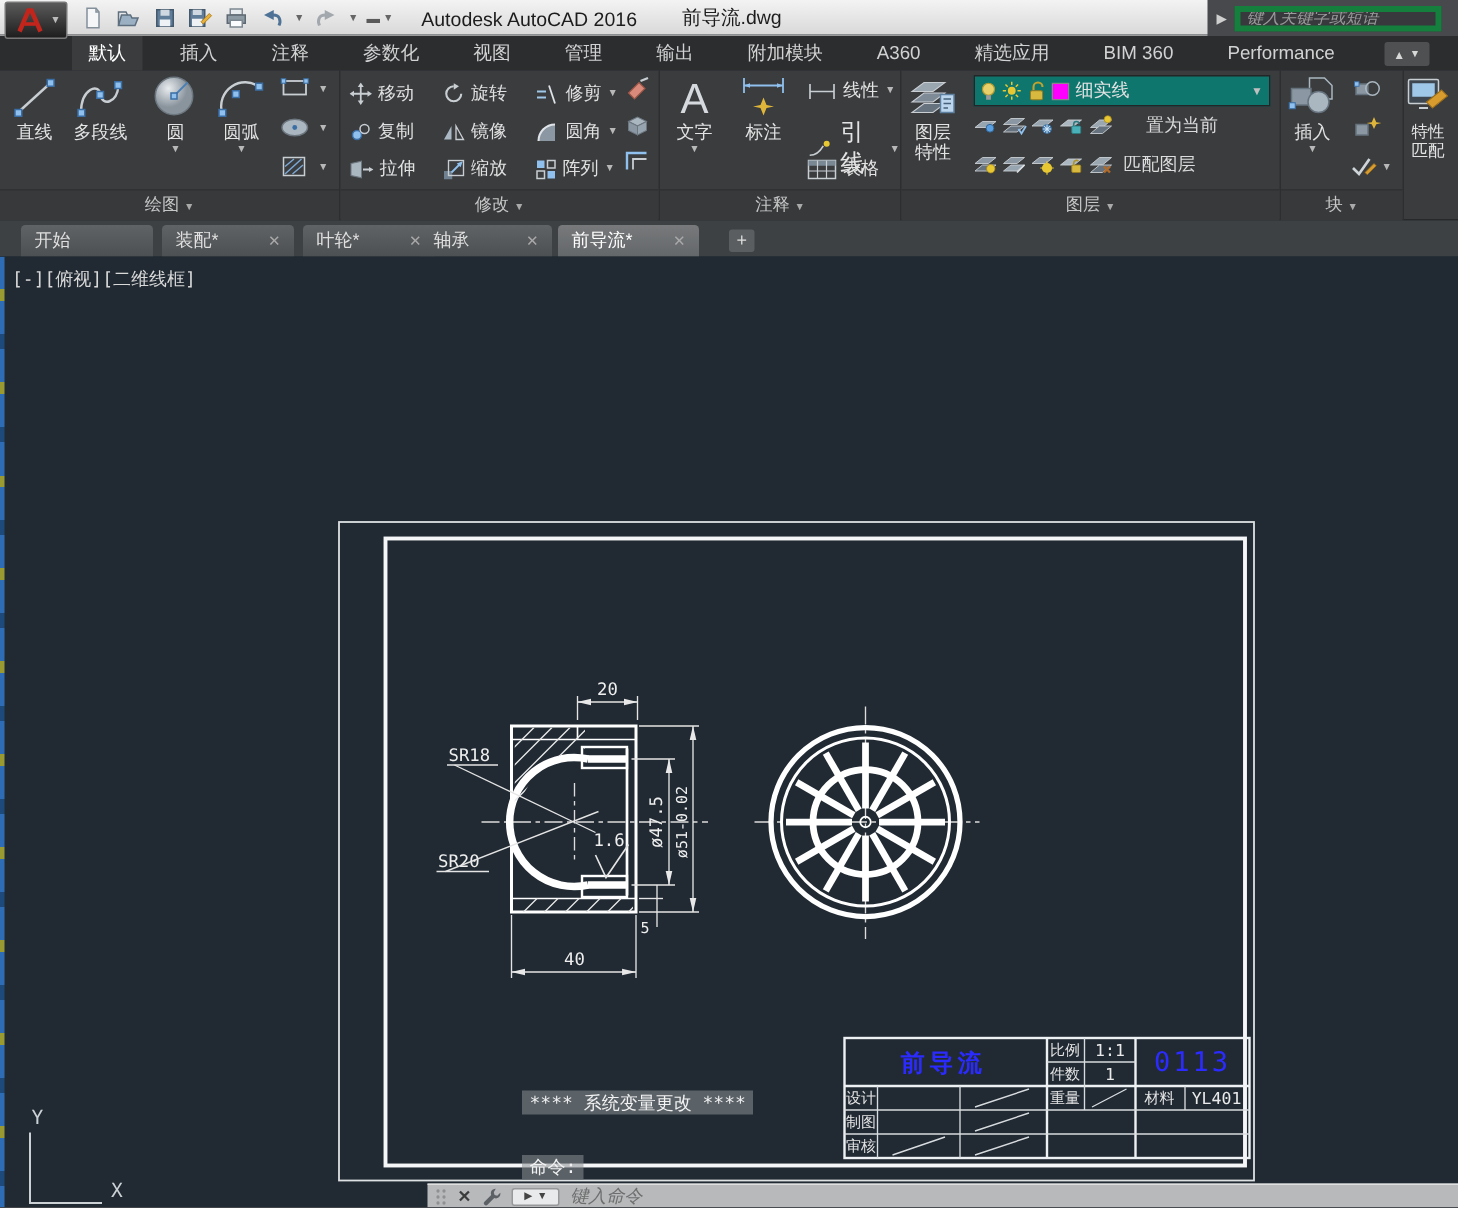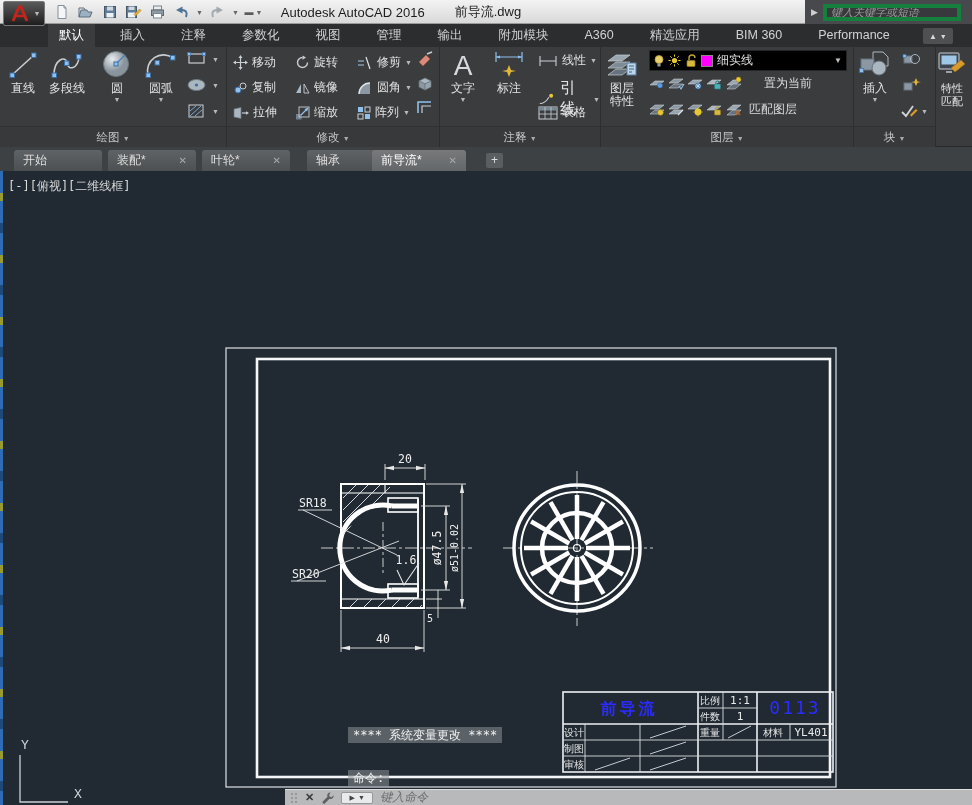--- a/index.html
+++ b/index.html
@@ -37,21 +37,21 @@
   .panel{position:absolute;top:0;height:100px;border-right:1px solid #2c2e30;}
   .pbody{position:absolute;left:0;right:0;top:0;height:79px;}
   .pfoot{position:absolute;left:0;right:0;top:79px;height:21px;line-height:20px;text-align:center;
          font-size:11.5px;color:#c6c6c6;background:#37393b;border-top:1px solid #2f3133;cursor:pointer;}
   .pfoot .cds{color:#aaa;}
   .bigbtn{position:absolute;top:2px;display:flex;flex-direction:column;align-items:center;gap:1px;
           cursor:pointer;}
   .bigbtn .lbl{font-size:12px;line-height:13px;color:#e3e3e3;white-space:nowrap;}
   .cell{display:flex;align-items:center;gap:4px;font-size:12px;color:#e0e0e0;cursor:pointer;white-space:nowrap;}
   .mini{display:flex;align-items:center;justify-content:center;cursor:pointer;}
-  .combo{position:absolute;left:48px;top:3px;width:198px;height:21px;background:#000000;
+  .combo{position:absolute;left:48px;top:3px;width:198px;height:21px;background:#0f766e;
          border:1px solid #232527;display:flex;align-items:center;gap:4px;padding:0 4px;cursor:pointer;}
   .combo .ctext{flex:1;font-size:12px;color:#e2e2e2;}
   .lrow{position:absolute;left:48px;display:flex;align-items:center;gap:2px;font-size:12px;color:#dcdcdc;}
   
   .filetabs{position:absolute;left:0;top:147px;width:972px;height:24px;background:#3e4143;}
   .ft{position:absolute;top:3px;height:21px;border-radius:3px 3px 0 0;
       background:linear-gradient(#606365,#4d5052);color:#dfdfdf;font-size:12px;
       display:flex;align-items:center;justify-content:space-between;padding:0 9px;cursor:pointer;}
   .ft.active{background:linear-gradient(#77797b,#64676a);color:#fff;}
   .ftx{font-size:10px;color:#a9a9a9;margin-left:10px;cursor:pointer;}
@@ -554,21 +554,21 @@
       <span>开始</span>
     </div>
     <div class="ft" style="left:108px;width:88px">
       <span>装配*</span>
       <span class="ftx">✕</span>
     </div>
     <div class="ft" style="left:202px;width:88px">
       <span>叶轮*</span>
       <span class="ftx">✕</span>
     </div>
-    <div class="ft" style="left:307px;width:88px">
+    <div class="ft" style="left:280px;width:88px">
       <span>轴承</span>
       <span class="ftx">✕</span>
     </div>
     <div class="ft active" style="left:372px;width:94px">
       <span>前导流*</span>
       <span class="ftx">✕</span>
     </div>
     <div class="newtab">+</div>
   </div>
 

